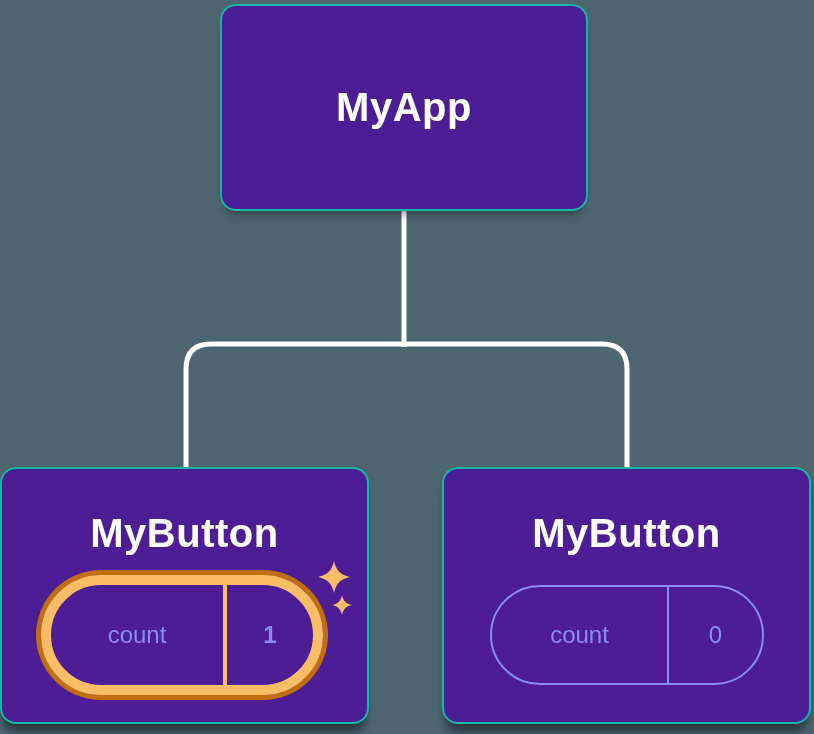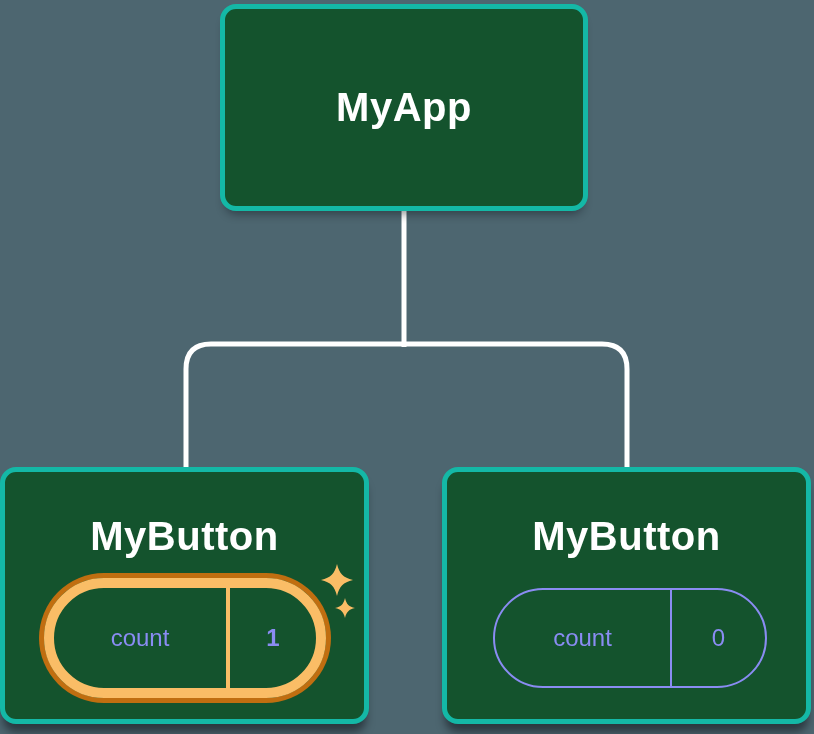--- a/index.html
+++ b/index.html
@@ -16,22 +16,22 @@
   }
   .connector-svg {
     position: absolute;
     left: 0;
     top: 0;
     z-index: 0;
   }
   .node {
     position: absolute;
     box-sizing: border-box;
-    background: #14532d;
-    border: 5px solid #14b8a6;
+    background: #4c1d95;
+    border: 2px solid #14b8a6;
     border-radius: 16px;
     z-index: 1;
   }
   .node-root {
     left: 220px;
     top: 4px;
     width: 368px;
     height: 207px;
     display: flex;
     align-items: center;

